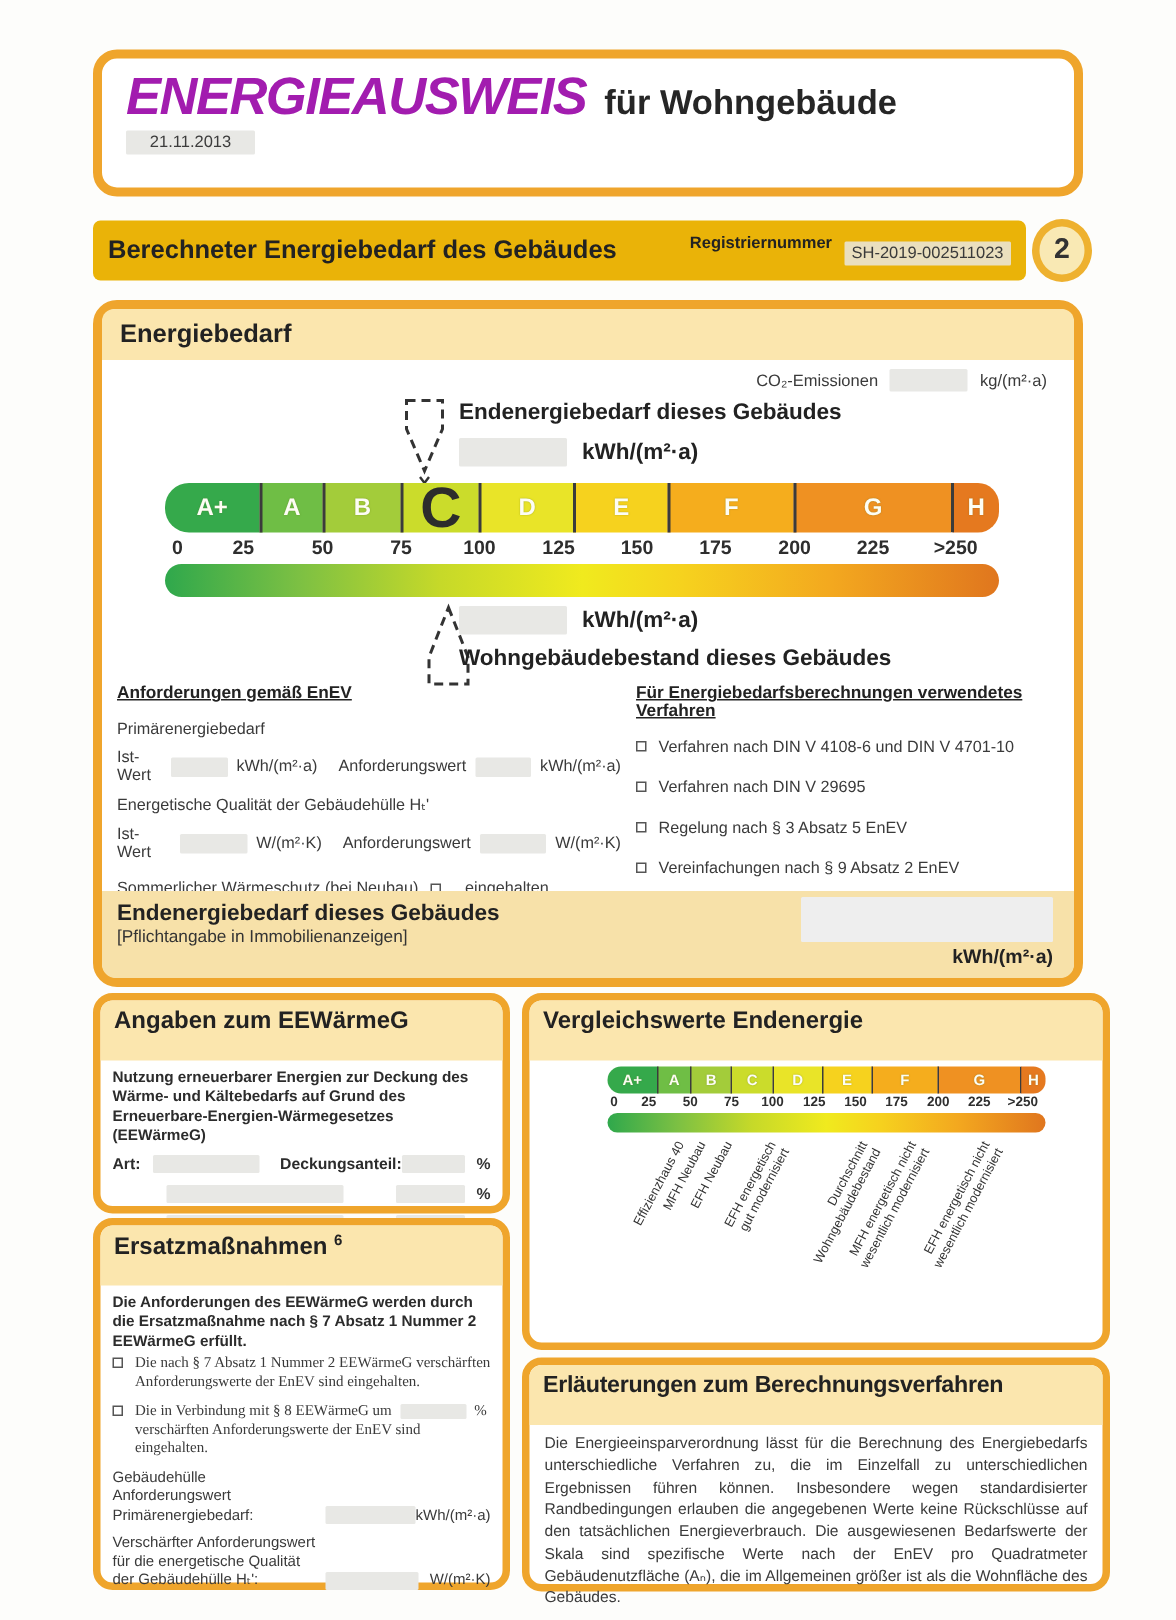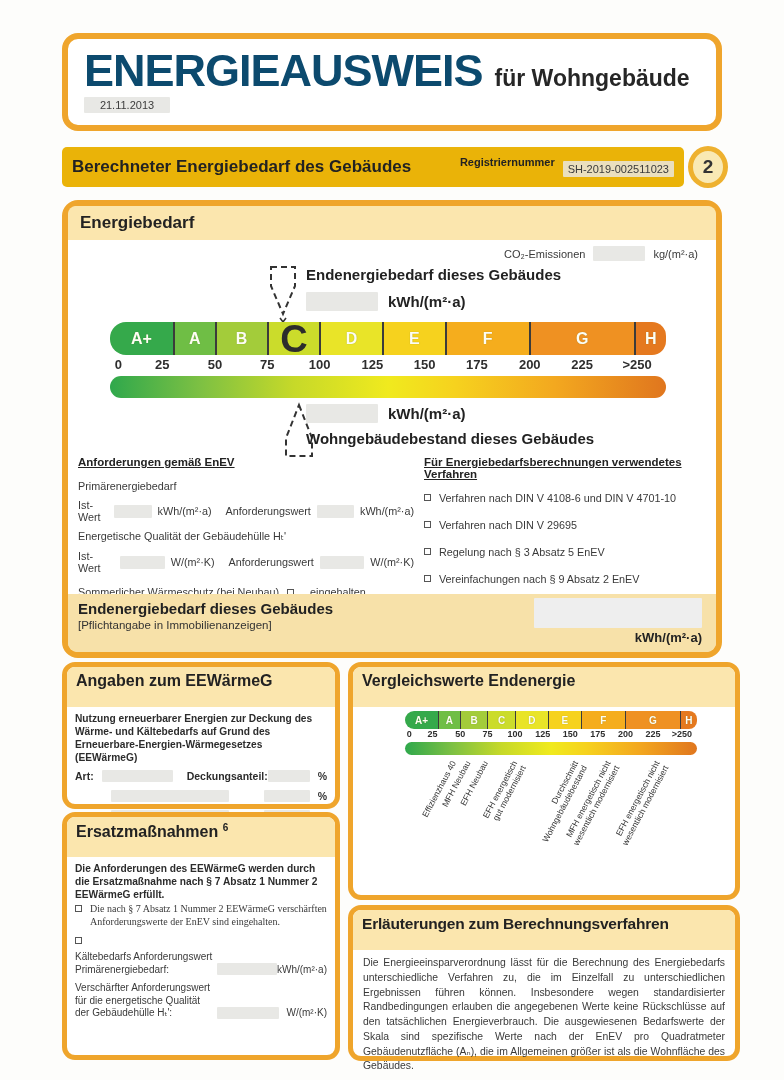--- a/index.html
+++ b/index.html
@@ -10,21 +10,21 @@
     font-family:"Liberation Sans","DejaVu Sans",sans-serif; color:#333;
   }
   .gbox { display:inline-block; background:#e8e8e5; border-radius:1px; vertical-align:middle; }
   .box { position:absolute; background:#fff; border:6px solid #efa52c; border-radius:16px; }
   .box-thin { border-width:5px; border-radius:13px; }
   .band-head { background:#fbe6ae; font-weight:bold; color:#222; }
 
   
   .hdr { left:62px; top:33px; width:660px; height:98px; padding:8px 16px 0 16px; }
   .hdr-title-row { display:flex; align-items:baseline; gap:12px; }
-  .hdr-title { font-size:45px; font-weight:900; letter-spacing:-1px; color:#0c4a6e; line-height:1.05; }
+  .hdr-title { font-size:35px; font-weight:900; letter-spacing:-1px; color:#a21caf; line-height:1.05;font-style:italic; }
   .hdr-sub { font-size:23px; font-weight:800; color:#262626; }
   .hdr-law { font-size:10.5px; color:#3c3c3c; margin-top:3px; display:flex; align-items:center; gap:10px; }
   .hdr-law .gbox { min-width:86px; height:16px; line-height:16px; text-align:center; font-size:11px; color:#3c3c3c; }
 
   
   .regband { position:absolute; left:62px; top:147px; width:622px; height:40px; background:#eab308;
              border-radius:5px; display:flex; align-items:center; padding:0 10px; }
   .regband-title { font-size:17px; font-weight:bold; color:#222; flex:0 0 auto; }
   .reg-label { font-size:11px; font-weight:bold; color:#222; margin-left:auto; margin-right:8px; margin-top:-10px; }
   .reg-value { font-size:11px; color:#3a3a3a; background:#eadfbe; padding:2px 5px; margin-top:4px; }
@@ -301,23 +301,29 @@
       <span>Ersatzmaßnahmen</span>
       <sup>6</sup>
     </div>
     <div class="intro">Die Anforderungen des EEWärmeG werden durch die Ersatzmaßnahme nach § 7 Absatz 1 Nummer 2 EEWärmeG erfüllt.</div>
     <div class="ritem">
       <span class="chk"></span>
       <span class="txt">Die nach § 7 Absatz 1 Nummer 2 EEWärmeG verschärften Anforderungswerte der EnEV sind eingehalten.</span>
     </div>
     <div class="ritem">
       <span class="chk"></span>
+      <span class="txt">
+        <span>Die in Verbindung mit § 8 EEWärmeG um</span>
+        <span class="gbox"></span>
+        <span>%</span>
+        <span>verschärften Anforderungswerte der EnEV sind eingehalten.</span>
+      </span>
     </div>
     <div class="req">
-      <span class="lab">Kältebedarfs Anforderungswert Primärenergiebedarf:</span>
+      <span class="lab">Gebäudehülle Anforderungswert Primärenergiebedarf:</span>
       <span class="gbox"></span>
       <span class="unit">kWh/(m²·a)</span>
     </div>
     <div class="req">
       <span class="lab">Verschärfter Anforderungswert für die energetische Qualität der Gebäudehülle Hₜ':</span>
       <span class="gbox"></span>
       <span class="unit">W/(m²·K)</span>
     </div>
   </div>
 

